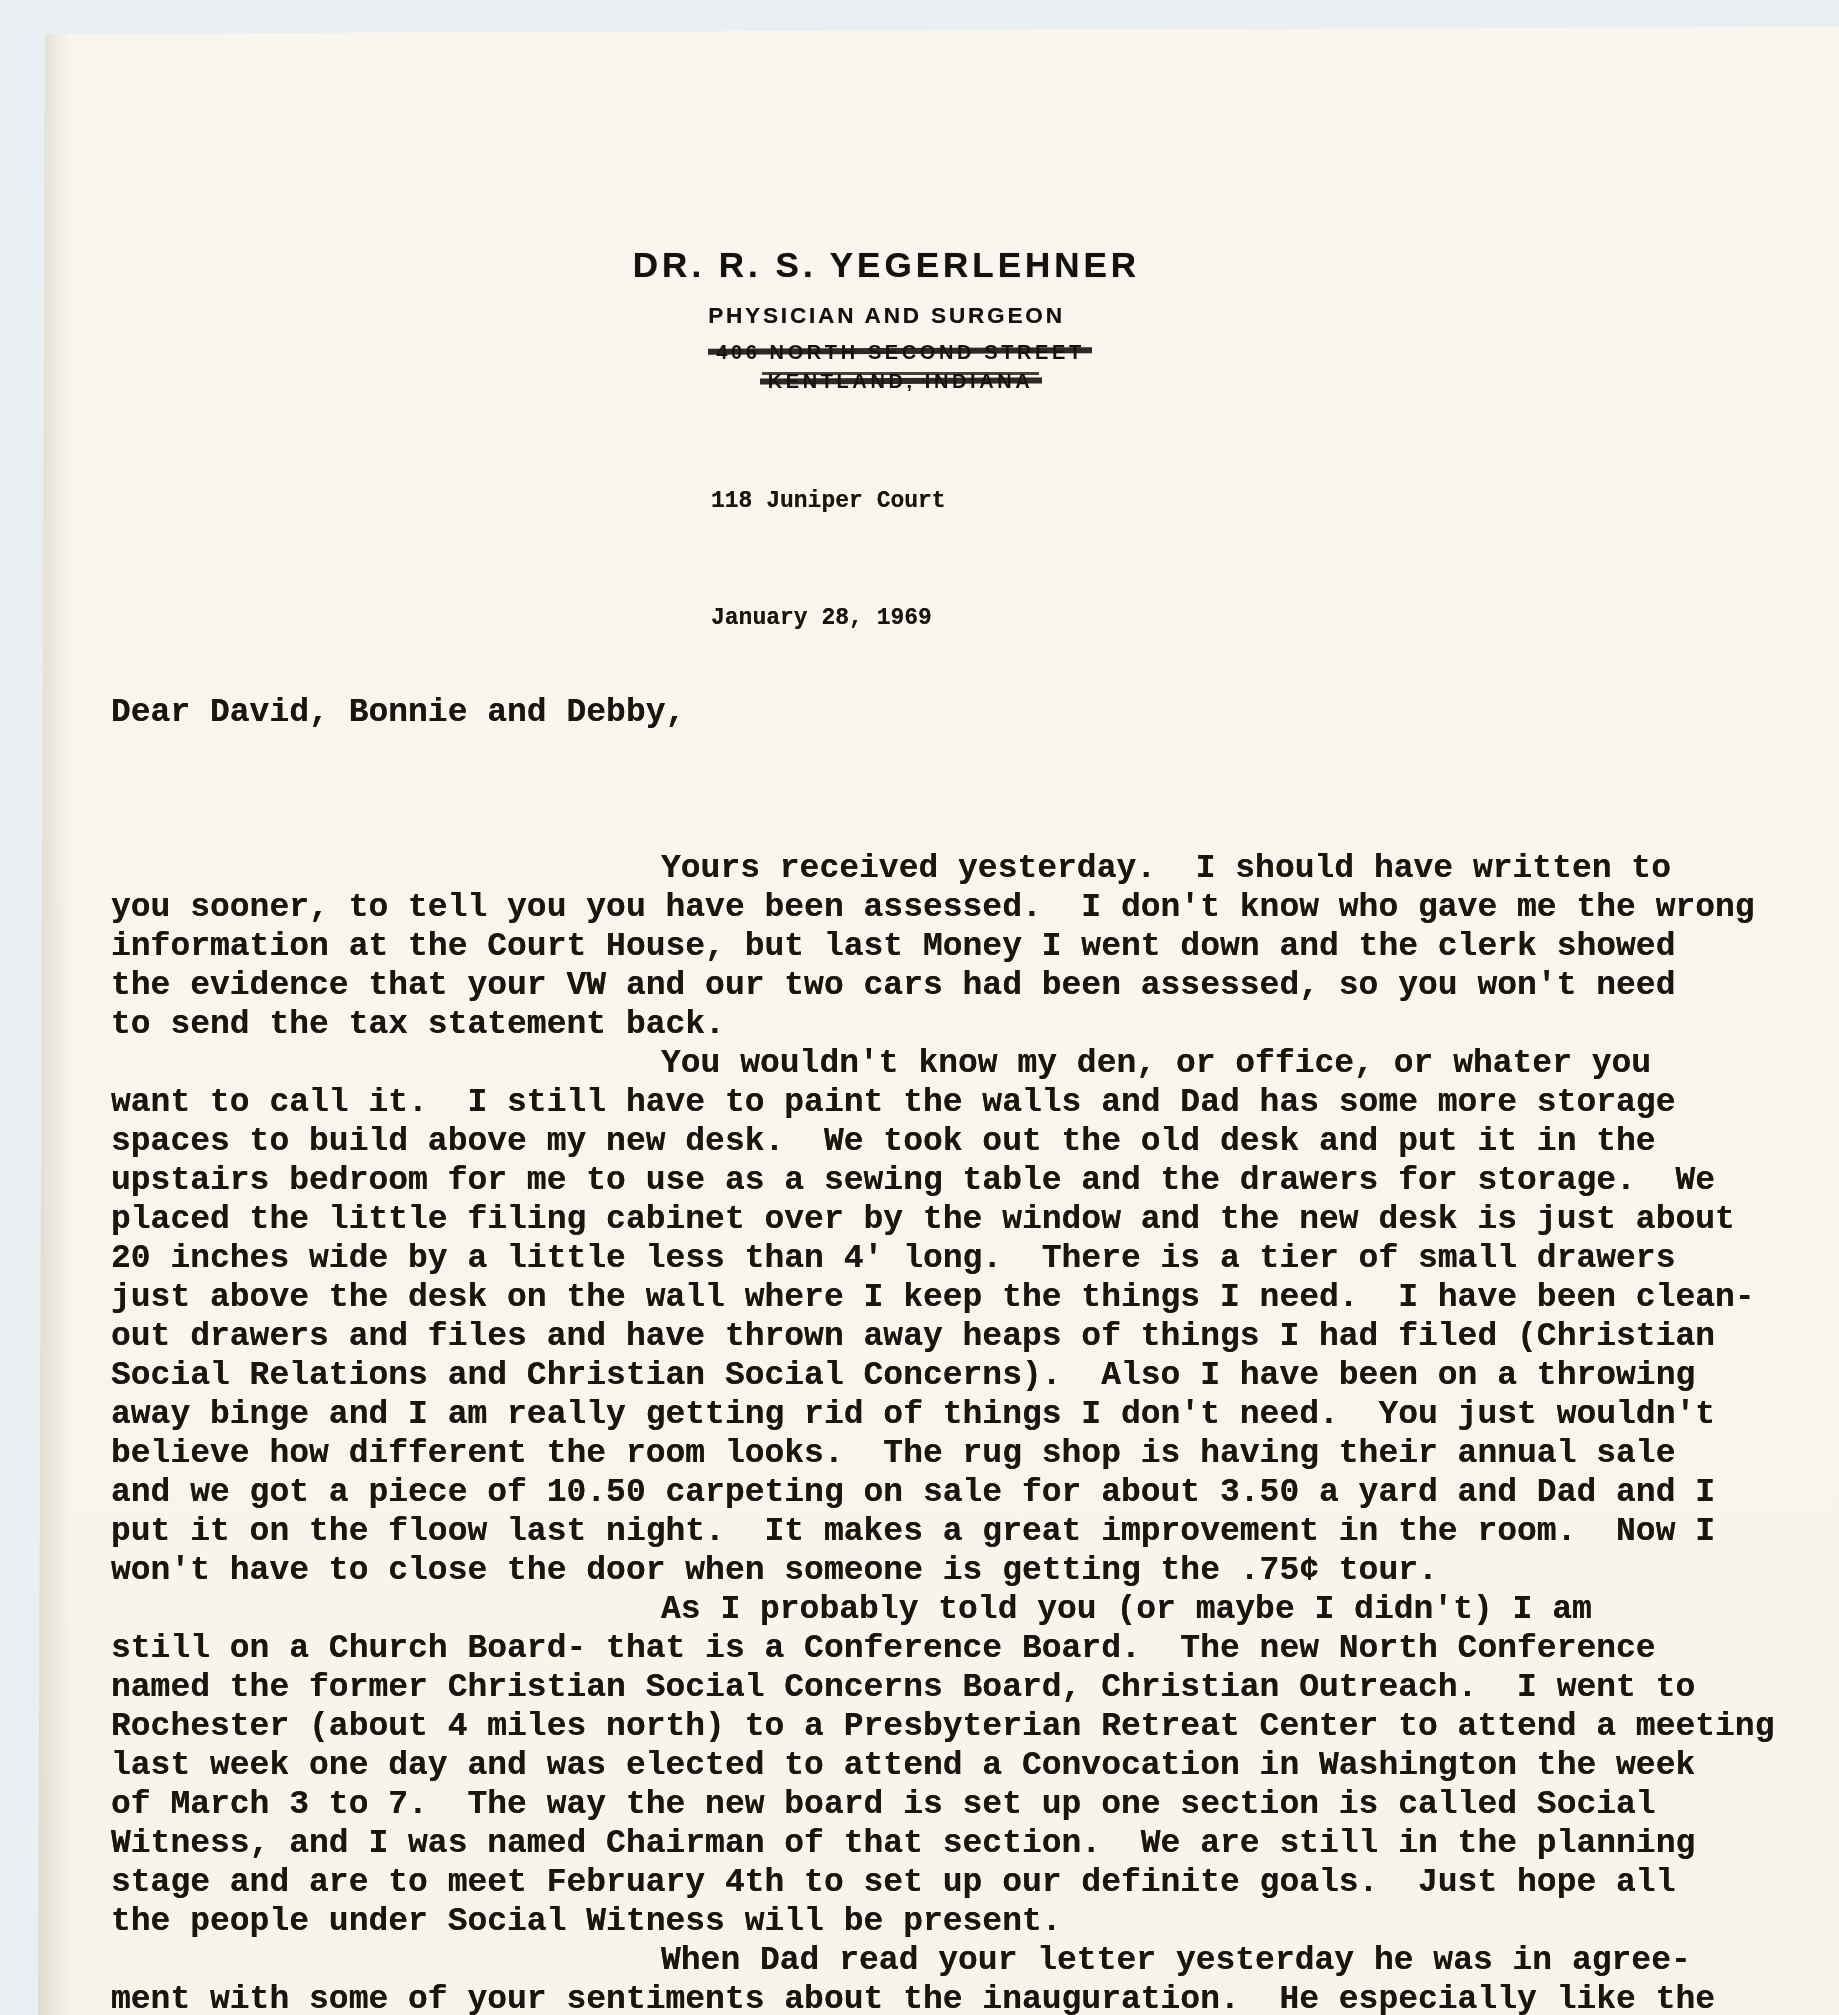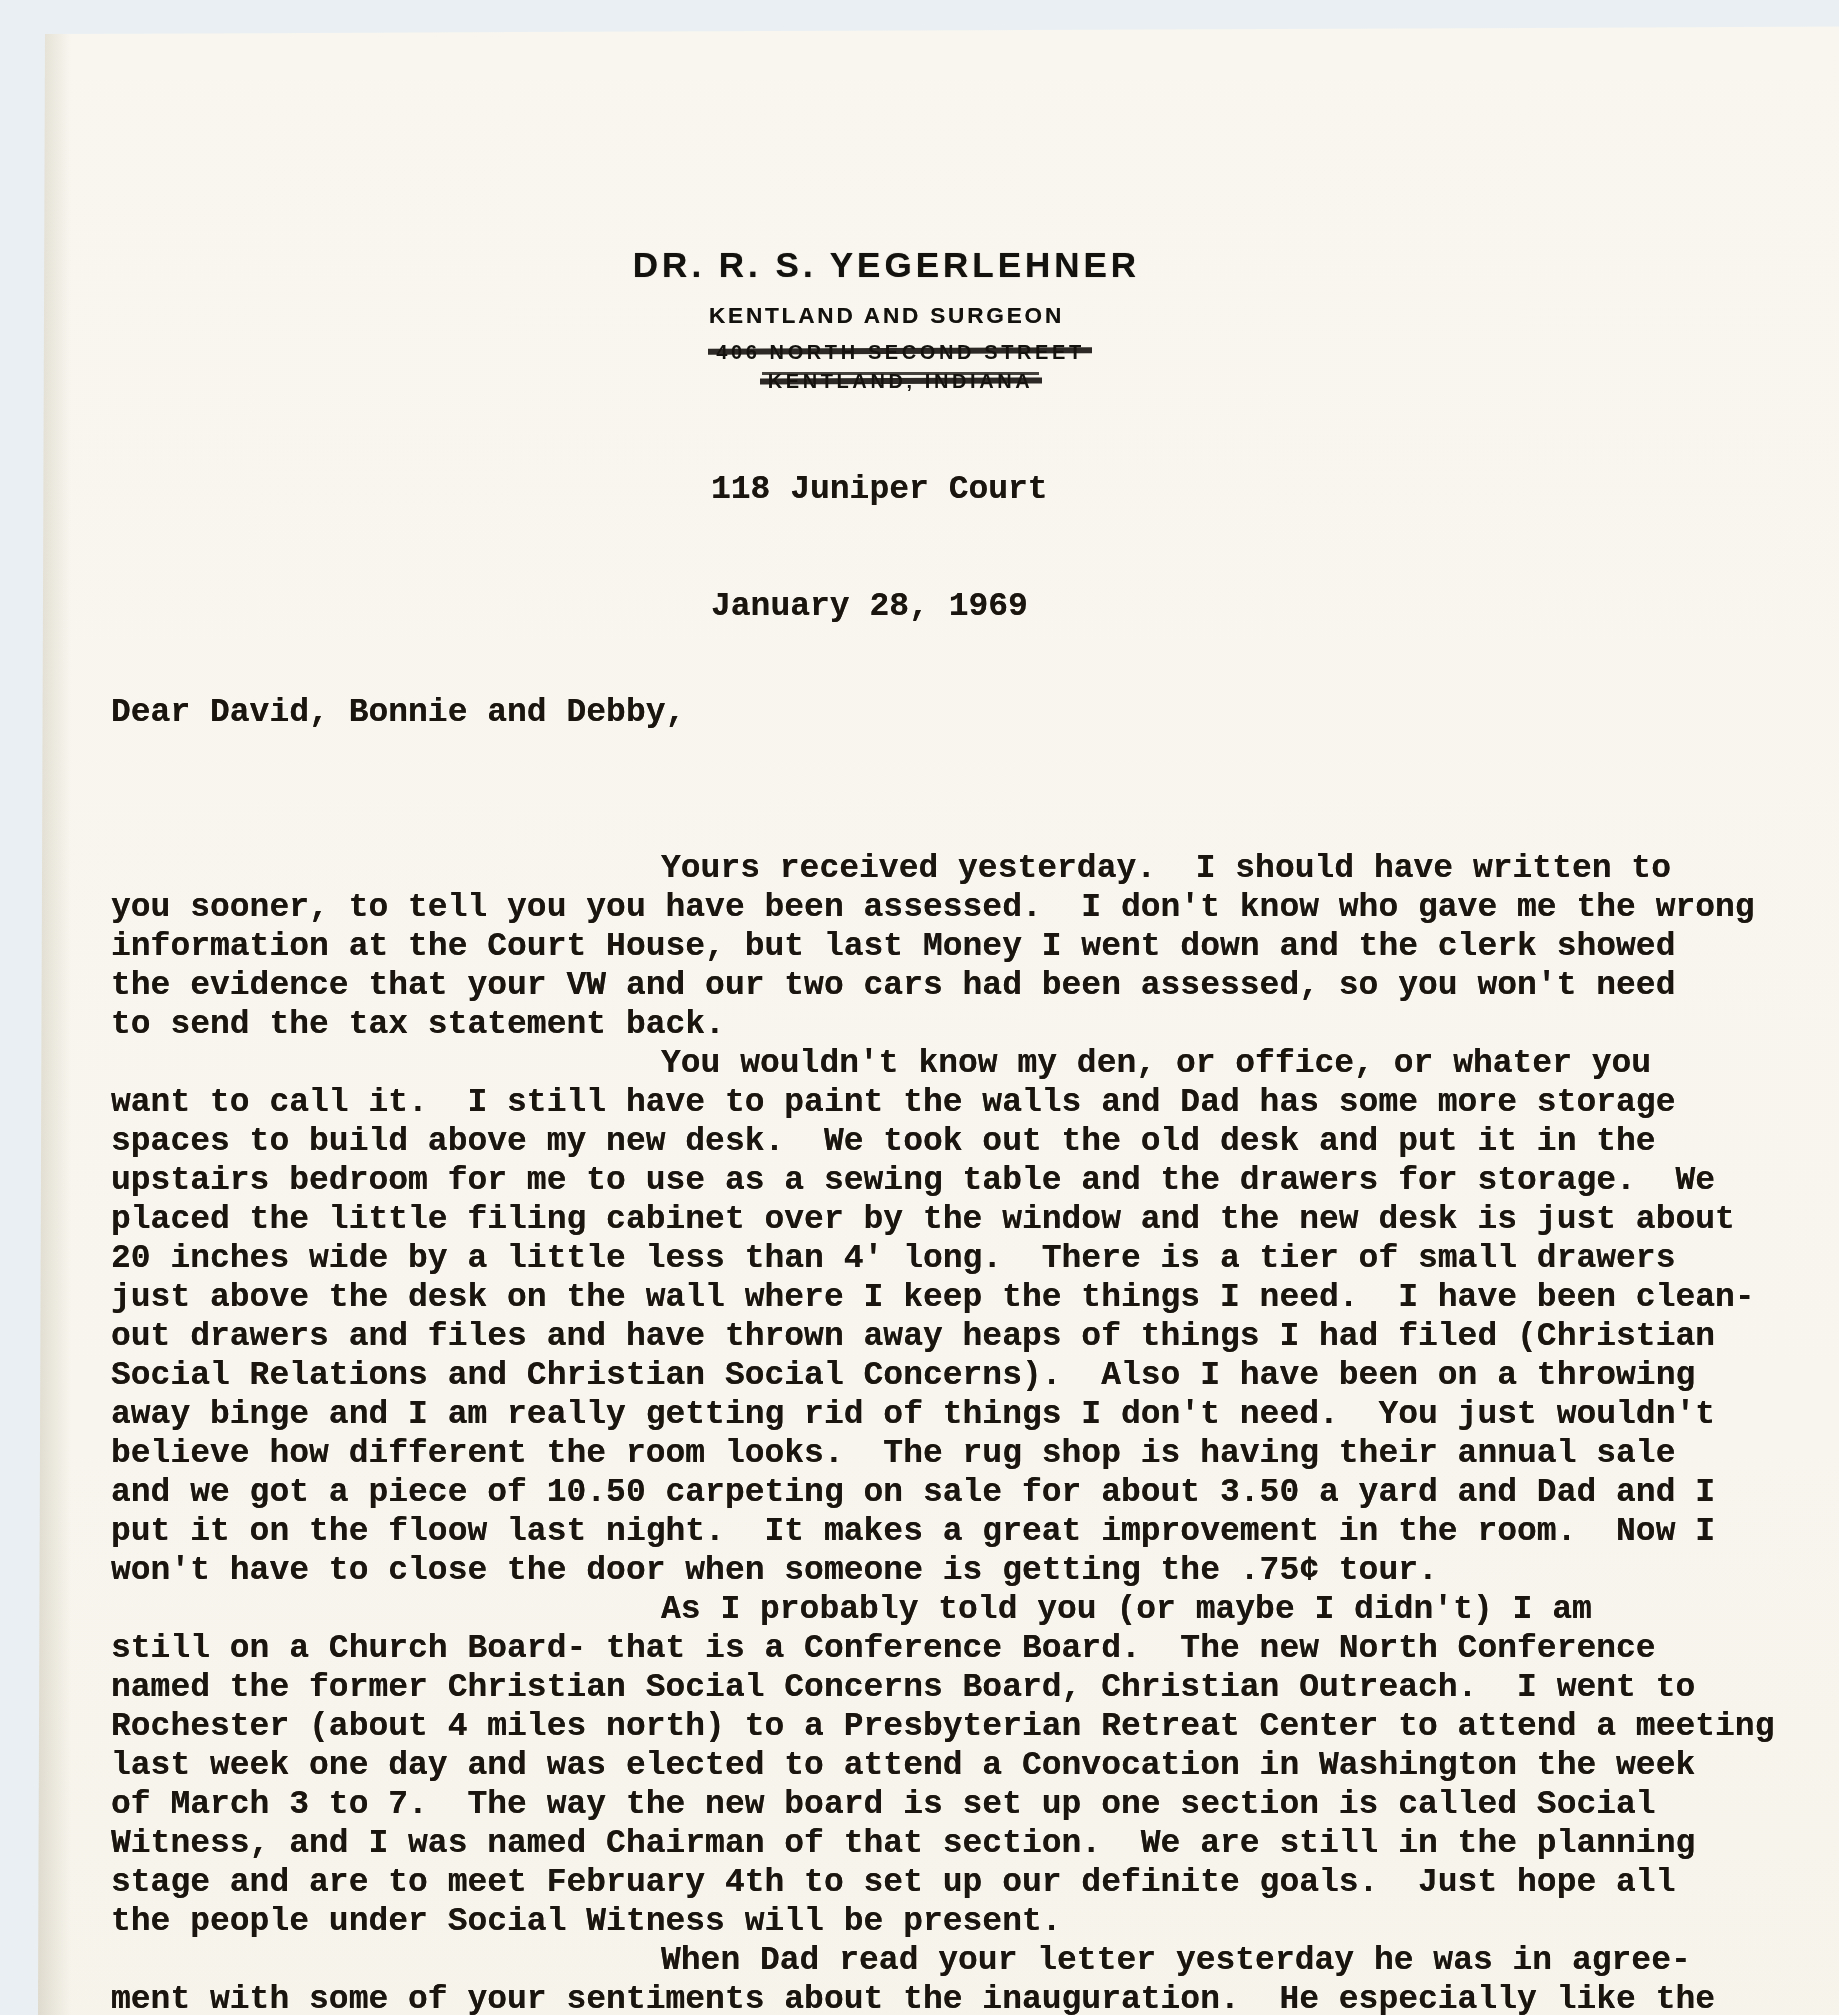--- a/index.html
+++ b/index.html
@@ -48,42 +48,42 @@
     top: 0.4px; height: 3.6px; background: #16130f; opacity: .8;
   }
   
   .type {
     font-family: "Liberation Mono", "DejaVu Sans Mono", monospace;
     font-weight: 700; color: #1a160f;
     text-shadow: 0 0 0.6px rgba(26,22,15,.75);
     white-space: pre;
   }
   .address-block {
-    position: absolute; left: 711px; top: 392px;
-    font-size: 33px; line-height: 39px;
+    position: absolute; left: 711px; top: 404px;
+    font-size: 23px; line-height: 39px;
   }
   .letter-body {
     position: absolute; left: 111px; top: 607px; right: 0;
     font-size: 33px; line-height: 39px;
   }
   .salutation { margin-bottom: 39px; margin-top: 8px; }
   .line { height: 39px; }
   .line.indent { padding-left: 550px; }
   
   .signature { position: absolute; left: 0; top: 0; width: 100%; height: 100%; pointer-events: none; }
 </style>
 </head>
 <body>
 
 <div class="paper">
   <div class="paper-edge-shadow"></div>
 
   <div class="letterhead">
     <div class="lh-name">DR. R. S. YEGERLEHNER</div>
-    <div class="lh-title">KENTLAND AND SURGEON</div>
+    <div class="lh-title">PHYSICIAN AND SURGEON</div>
     <div class="lh-struck"><span class="strike">406 NORTH SECOND STREET</span></div>
     <div class="lh-struck"><span class="strike double">KENTLAND, INDIANA</span></div>
   </div>
 
   <div class="address-block type">
     <div class="addr-line">118 Juniper Court</div>
     <div class="addr-line">January 28, 1969</div>
   </div>
 
   <div class="letter-body type">

